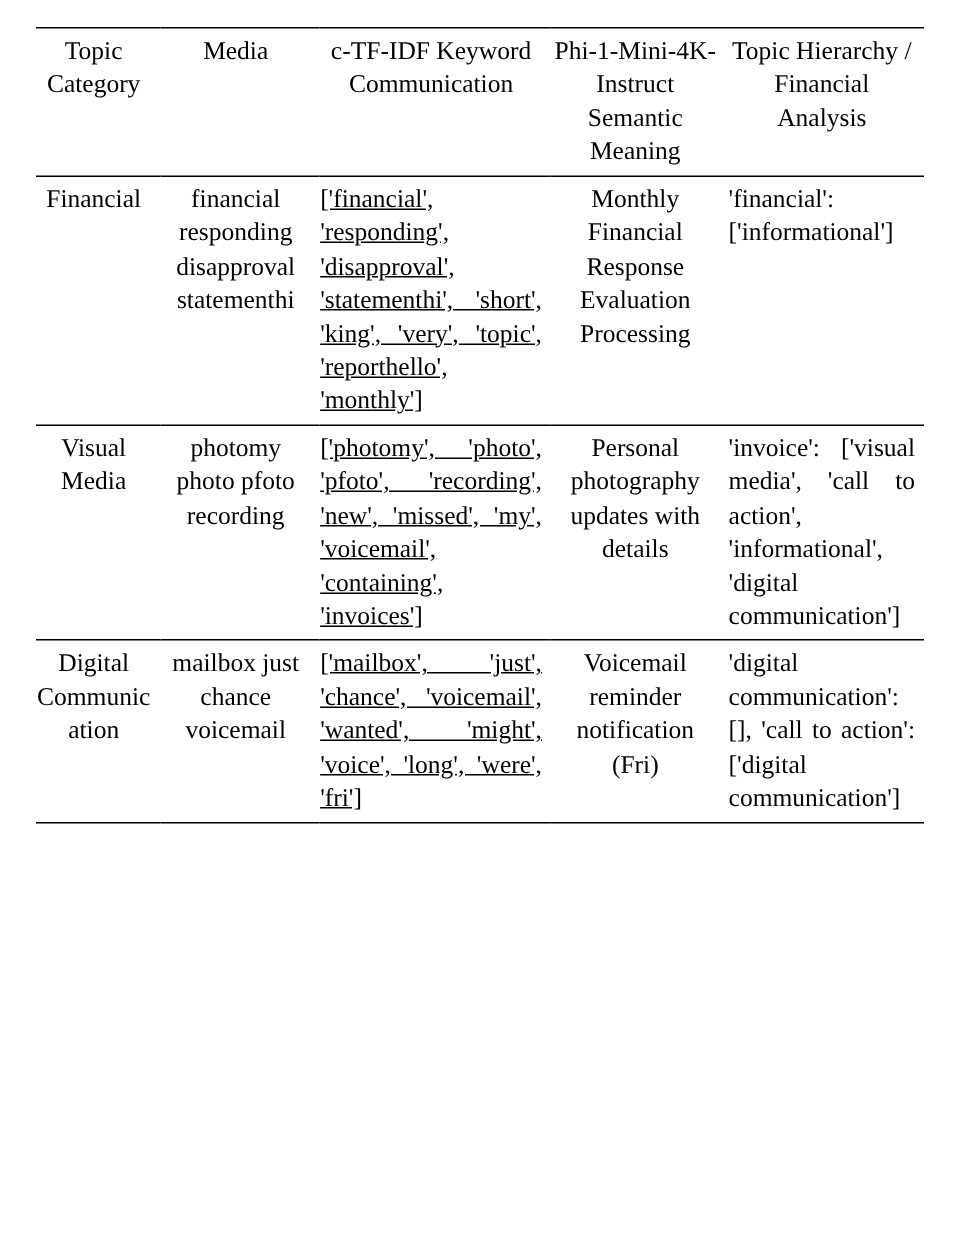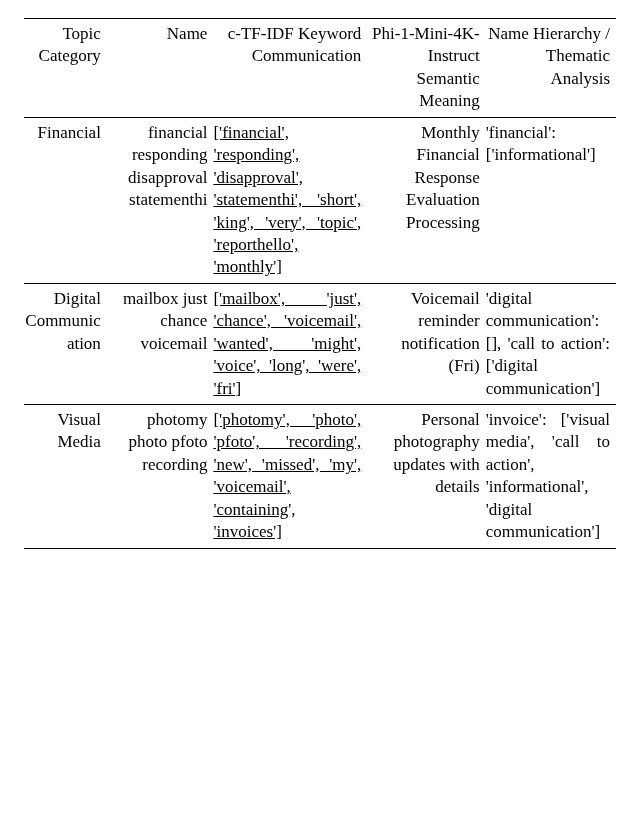--- a/index.html
+++ b/index.html
@@ -17,21 +17,21 @@
       table-layout: fixed;
     }
     col.c1 { width: 14%; }
     col.c2 { width: 18%; }
     col.c3 { width: 26%; }
     col.c4 { width: 20%; }
     col.c5 { width: 22%; }
     thead tr { border-top: 1px solid #000; border-bottom: 1px solid #000; }
     tbody tr { border-bottom: 1px solid #000; }
     th, td {
-      text-align: right;
+      text-align: center;
       vertical-align: top;
       padding: 4px 6px 4px 0;
       font-weight: normal;
       overflow-wrap: break-word;
       word-break: break-word;
       hyphens: auto;
     }
     .keywords { text-align: justify; text-justify: inter-word; text-decoration: underline; }
     .hierarchy { text-align: justify; text-justify: inter-word; }
   </style>
@@ -42,42 +42,42 @@
   <colgroup>
     <col class="c1">
       <col class="c2">
       <col class="c3">
       <col class="c4">
       <col class="c5">
   </colgroup>
   <thead>
     <tr>
       <th>Topic Category</th>
-      <th>Name</th>
+      <th>Media</th>
       <th>c-TF-IDF Keyword Communication</th>
       <th>Phi-1-Mini-4K-Instruct Semantic Meaning</th>
-      <th>Name Hierarchy / Thematic Analysis</th>
+      <th>Topic Hierarchy / Financial Analysis</th>
     </tr>
   </thead>
   <tbody>
     <tr>
       <td>Financial</td>
       <td>financial responding disapproval statementhi</td>
       <td class="keywords">['financial', 'responding', 'disapproval', 'statementhi', 'short', 'king', 'very', 'topic', 'reporthello', 'monthly']</td>
       <td>Monthly Financial Response Evaluation Processing</td>
       <td class="hierarchy">'financial': ['informational']</td>
     </tr>
     <tr>
+      <td>Visual Media</td>
+      <td>photomy photo pfoto recording</td>
+      <td class="keywords">['photomy', 'photo', 'pfoto', 'recording', 'new', 'missed', 'my', 'voicemail', 'containing', 'invoices']</td>
+      <td>Personal photography updates with details</td>
+      <td class="hierarchy">'invoice': ['visual media', 'call to action', 'informational', 'digital communication']</td>
+    </tr>
+    <tr>
       <td>Digital Communication</td>
       <td>mailbox just chance voicemail</td>
       <td class="keywords">['mailbox', 'just', 'chance', 'voicemail', 'wanted', 'might', 'voice', 'long', 'were', 'fri']</td>
       <td>Voicemail reminder notification (Fri)</td>
       <td class="hierarchy">'digital communication': [], 'call to action': ['digital communication']</td>
     </tr>
-    <tr>
-      <td>Visual Media</td>
-      <td>photomy photo pfoto recording</td>
-      <td class="keywords">['photomy', 'photo', 'pfoto', 'recording', 'new', 'missed', 'my', 'voicemail', 'containing', 'invoices']</td>
-      <td>Personal photography updates with details</td>
-      <td class="hierarchy">'invoice': ['visual media', 'call to action', 'informational', 'digital communication']</td>
-    </tr>
   </tbody>
 </table>
 
 </body></html>

